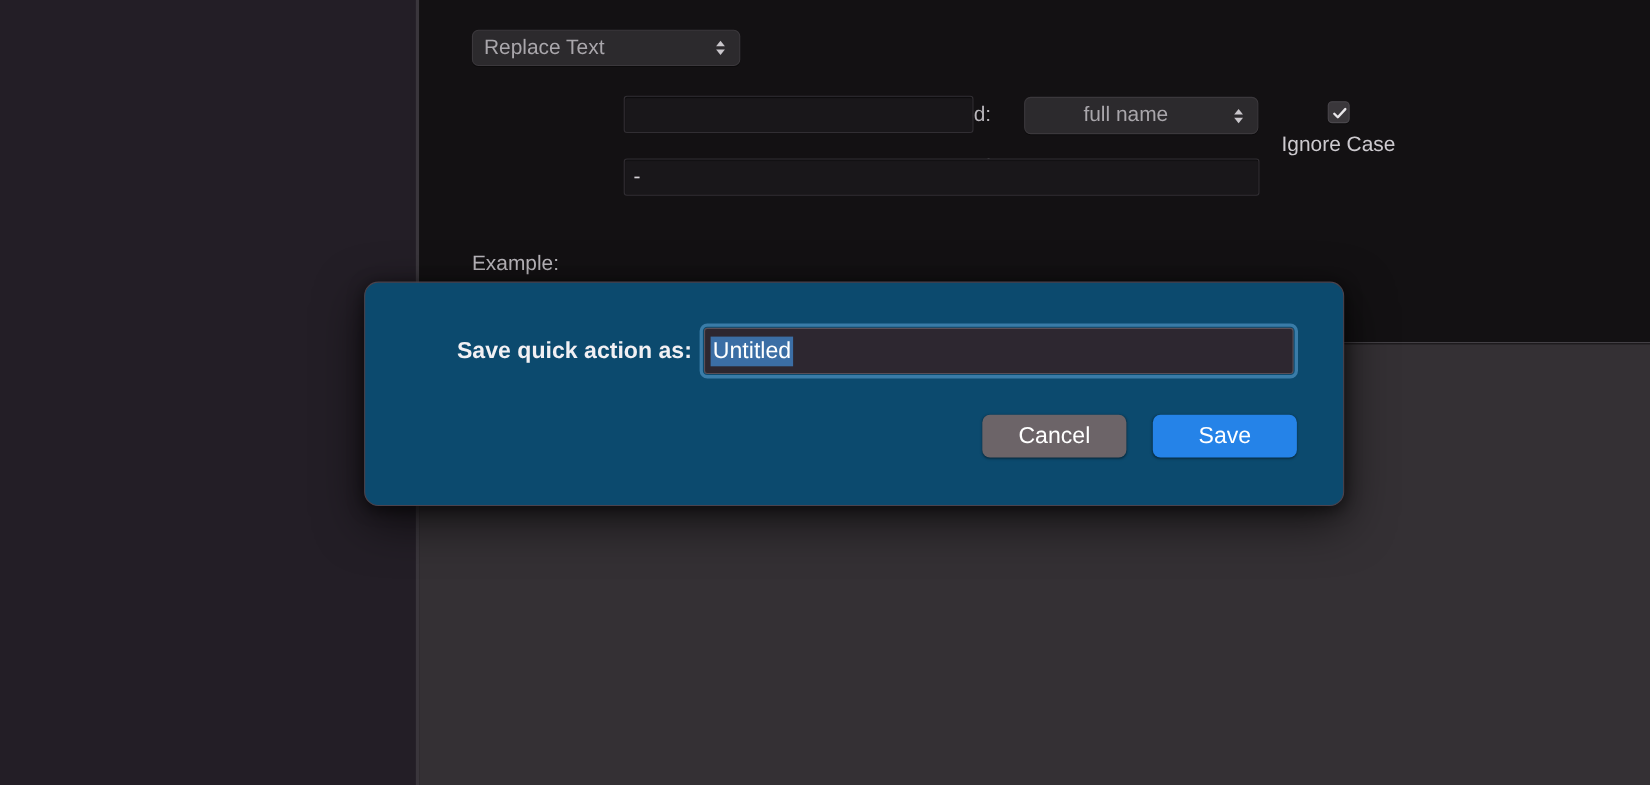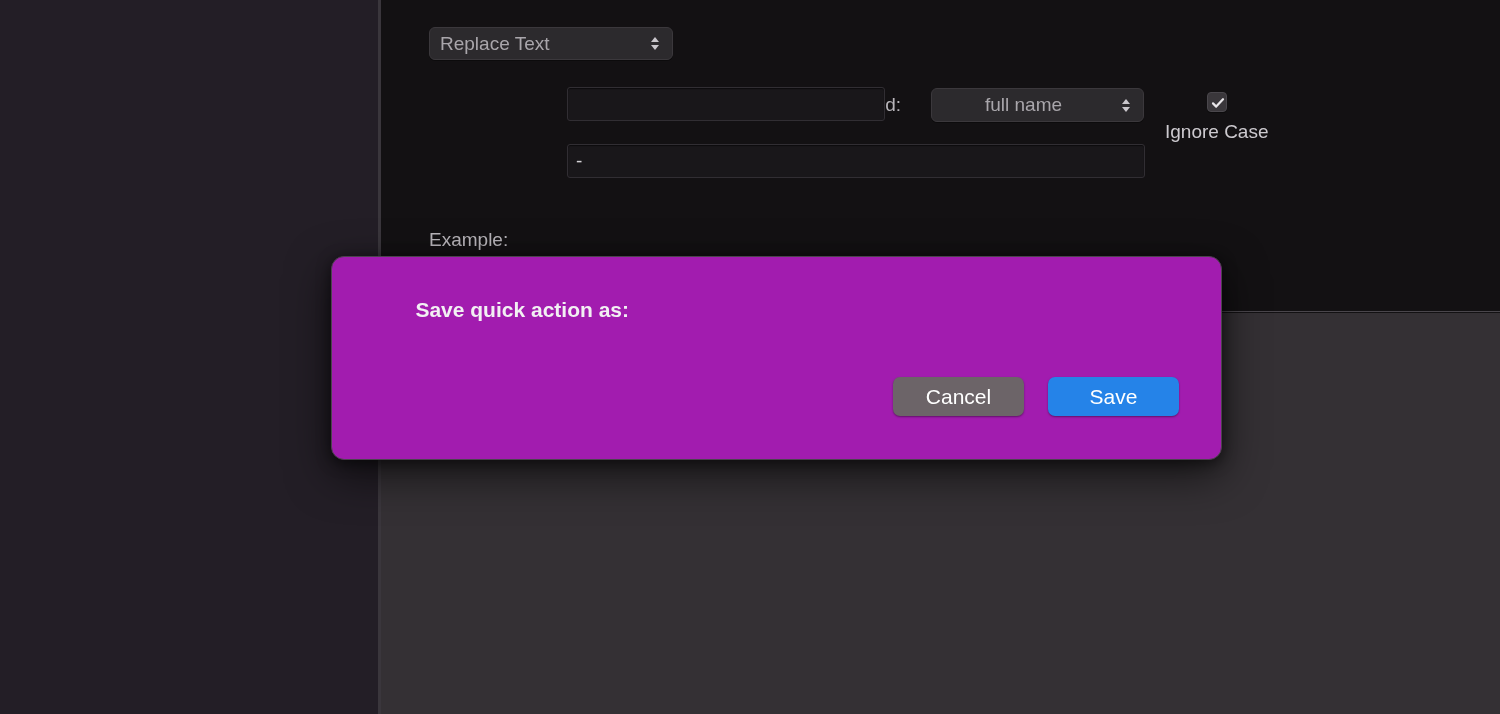--- a/index.html
+++ b/index.html
@@ -98,21 +98,21 @@
     box-shadow:0 1px 0 rgba(0,0,0,.35);
   }
   .checkbox svg{ position:absolute; left:2px; top:2px; }
   .checkbox-label{ color:#cdcacf; font-size:19px; white-space:nowrap; }
 
   
   .sheet{
     position:absolute;
     left:331px; top:256px;
     width:891px; height:204px;
-    background:#a21caf;
+    background:#0c4a6e;
     border:1px solid #4b434d;
     border-radius:13px;
     box-shadow:0 14px 44px rgba(0,0,0,.62), 0 3px 14px rgba(0,0,0,.5);
     text-decoration:underline;
   }
 
   .sheet-row{
     position:absolute; left:0; top:41px; width:100%;
     display:flex; align-items:center;
   }
@@ -210,20 +210,23 @@
       <span>-</span>
     </div>
 
     <div class="field-label" id="label-example">Example:</div>
   </div>
 
   <div class="sheet">
 
     <div class="sheet-row">
       <div class="sheet-label">Save quick action as:</div>
+      <div class="name-field">
+        <span class="name-text">Untitled</span>
+      </div>
     </div>
 
     <div class="sheet-buttons">
       <button class="btn btn-cancel">Cancel</button>
       <button class="btn btn-save">Save</button>
     </div>
   </div>
 
 </div>
 

